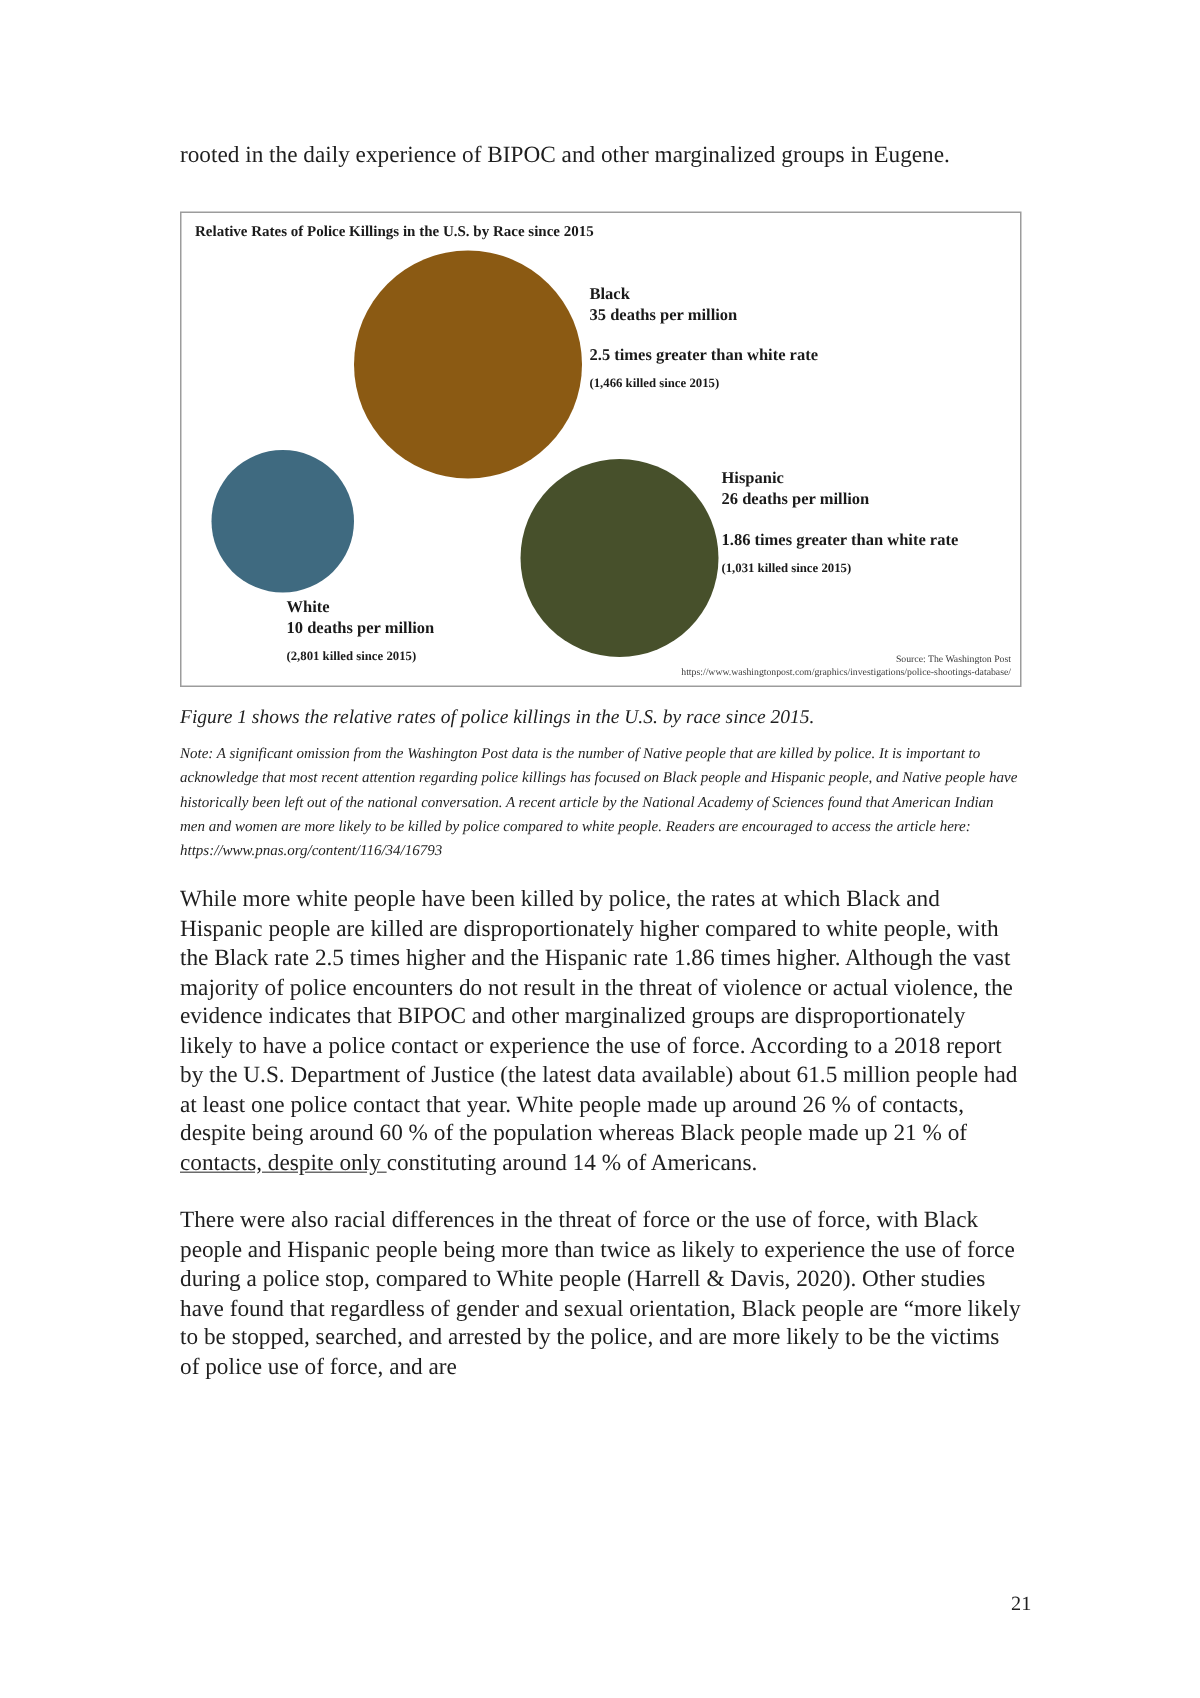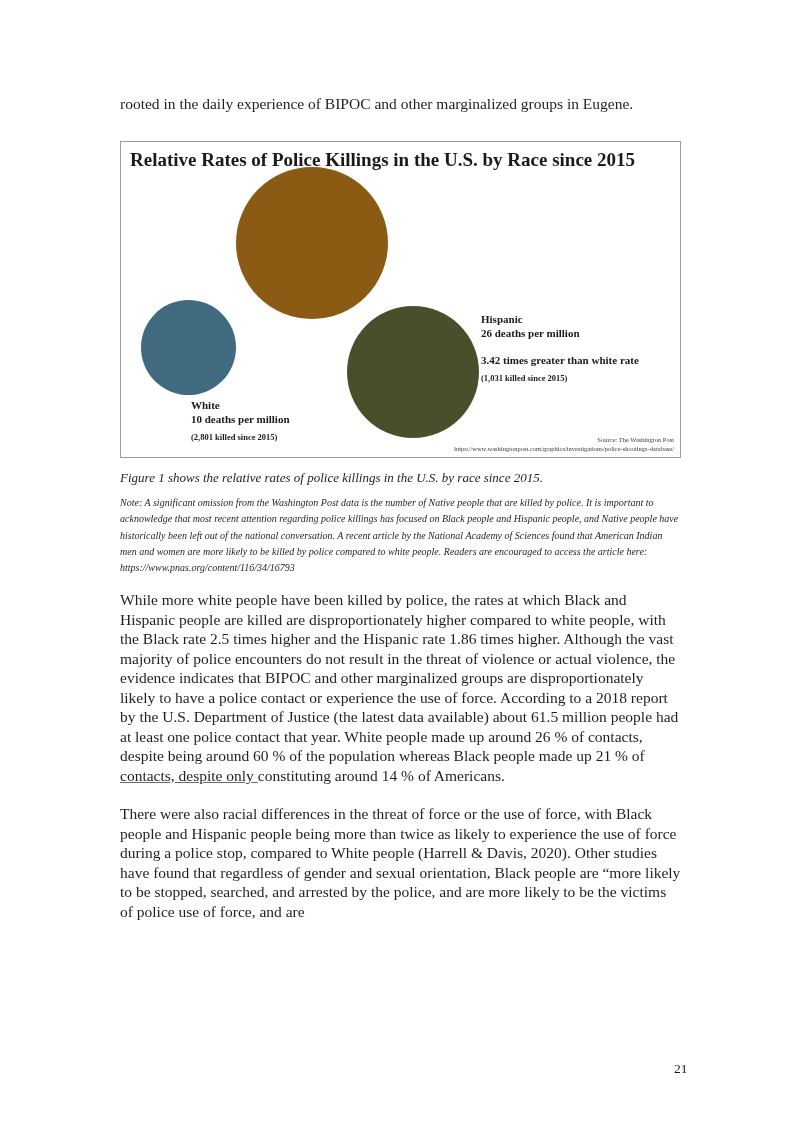--- a/index.html
+++ b/index.html
@@ -33,21 +33,21 @@
     height: 315px;
     border: 1px solid #9c9c9c;
     background: #ffffff;
     margin: 27px 0 10px 0;
     box-sizing: content-box;
   }
   .fig-title {
     position: absolute;
     left: 9px;
     top: 7px;
-    font-size: 19px;
+    font-size: 10px;
     font-weight: bold;
     color: #1a1a1a;
   }
   .bubble { position: absolute; border-radius: 50%; }
   .bubble-black    { left: 115px; top: 25px;  width: 152px; height: 152px; }
   .bubble-white    { left: 20px;  top: 158px; width: 95px;  height: 95px;  }
   .bubble-hispanic { left: 226px; top: 164px; width: 132px; height: 132px; }
   .bubble-label {
     position: absolute;
     font-size: 11px;
@@ -108,25 +108,31 @@
 
     <p class="body-text">rooted in the daily experience of BIPOC and other marginalized groups in Eugene.</p>
 
     <div class="figure-box">
       <div class="fig-title">Relative Rates of Police Killings in the U.S. by Race since 2015</div>
 
       <div class="bubble bubble-black" style="background-color: rgb(139, 90, 19);"></div>
       <div class="bubble bubble-white" style="background-color: rgb(63, 106, 128);"></div>
       <div class="bubble bubble-hispanic" style="background-color: rgb(71, 80, 43);"></div>
 
+      <div class="bubble-label label-black">
+        <div class="bl-name">Black</div>
+        <div class="bl-deaths">35 deaths per million</div>
+        <div class="bl-ratio">2.5 times greater than white rate</div>
+        <div class="bl-killed">(1,466 killed since 2015)</div>
+      </div>
 
       <div class="bubble-label label-hispanic">
         <div class="bl-name">Hispanic</div>
         <div class="bl-deaths">26 deaths per million</div>
-        <div class="bl-ratio">3.42 times greater than white rate</div>
+        <div class="bl-ratio">1.86 times greater than white rate</div>
         <div class="bl-killed">(1,031 killed since 2015)</div>
       </div>
 
       <div class="bubble-label label-white">
         <div class="bl-name">White</div>
         <div class="bl-deaths">10 deaths per million</div>
         <div class="bl-killed">(2,801 killed since 2015)</div>
       </div>
 
       <div class="fig-source">

